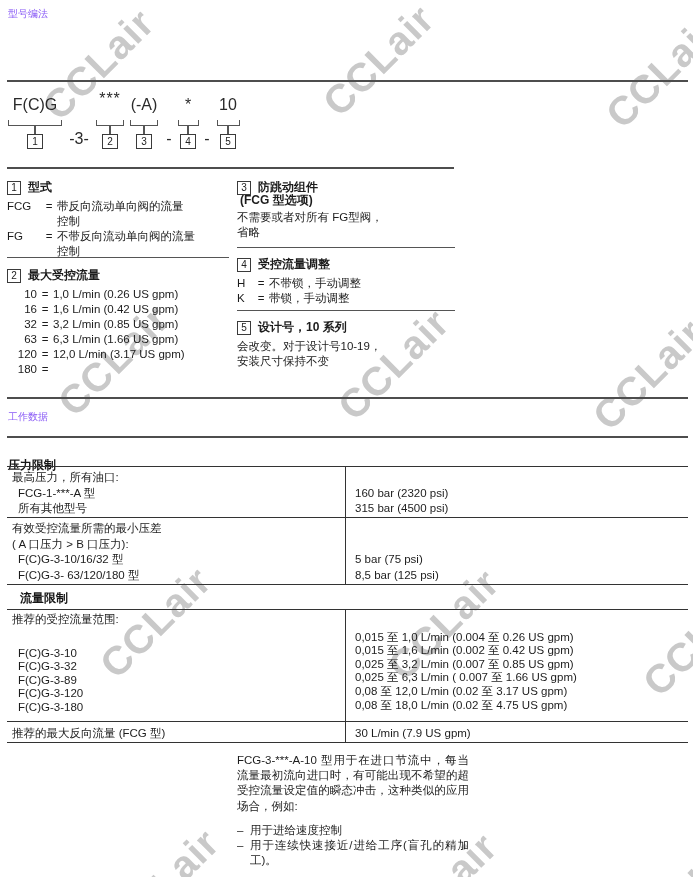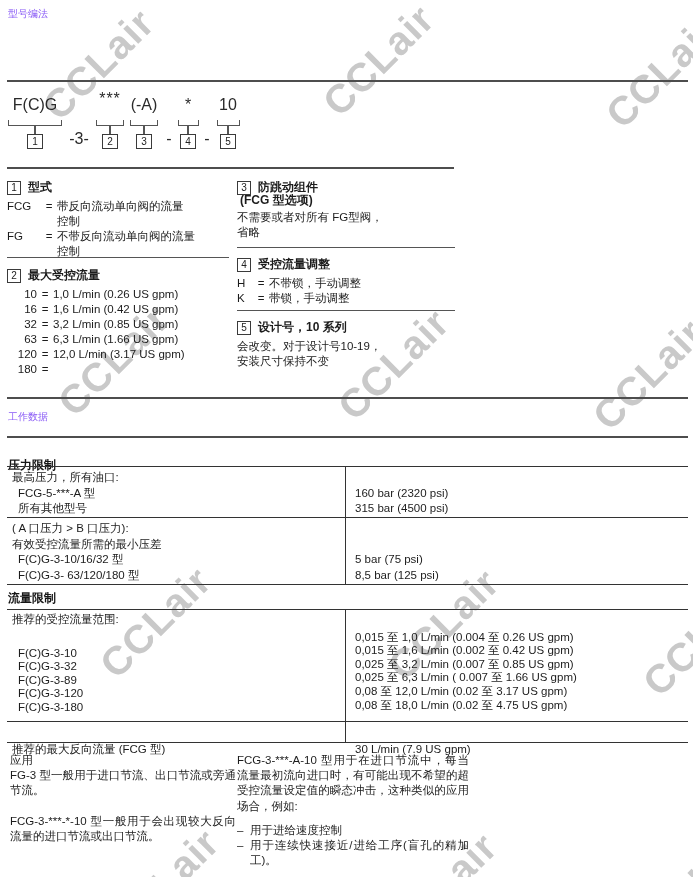--- a/index.html
+++ b/index.html
@@ -221,46 +221,46 @@
   <div class="layer h1" style="left:8px;top:410px;">工作数据</div>
   <div class="rule" style="left:7px;top:436px;width:681px;"></div>
 
   <div class="layer h2" style="left:8px;top:457px;">压力限制</div>
 
   <div class="tbl" style="left:7px;top:466px;width:681px;height:119px;">
     <div class="vline"></div>
     <div class="trow sep" style="height:51px;">
       <div class="tcell-l">
         <div class="tline">最高压力，所有油口:</div>
-        <div class="tline ind">FCG-5-***-A 型</div>
+        <div class="tline ind">FCG-1-***-A 型</div>
         <div class="tline ind">所有其他型号</div>
       </div>
       <div class="tcell-r">
         <div class="tline"></div>
         <div class="tline">160 bar (2320 psi)</div>
         <div class="tline">315 bar (4500 psi)</div>
       </div>
     </div>
     <div class="trow" style="height:66px;">
       <div class="tcell-l">
+        <div class="tline">有效受控流量所需的最小压差</div>
         <div class="tline">( A 口压力 &gt; B 口压力):</div>
-        <div class="tline">有效受控流量所需的最小压差</div>
         <div class="tline ind">F(C)G-3-10/16/32 型</div>
         <div class="tline ind">F(C)G-3- 63/120/180 型</div>
       </div>
       <div class="tcell-r">
         <div class="tline"></div>
         <div class="tline"></div>
         <div class="tline">5 bar (75 psi)</div>
         <div class="tline">8,5 bar (125 psi)</div>
       </div>
     </div>
   </div>
 
-  <div class="layer h2" style="left:8px;top:590px;">流量限制</div>
+  <div class="layer h2" style="left:20px;top:590px;">流量限制</div>
 
   <div class="tbl" style="left:7px;top:609px;width:681px;height:134px;">
     <div class="vline"></div>
     <div class="trow sep" style="height:112px;">
       <div class="tcell-l">
         <div class="tline f" style="margin-bottom:20px;">推荐的受控流量范围:</div>
         <div class="tline f ind">F(C)G-3-10</div>
         <div class="tline f ind">F(C)G-3-32</div>
         <div class="tline f ind">F(C)G-3-89</div>
         <div class="tline f ind">F(C)G-3-120</div>
@@ -269,35 +269,30 @@
       <div class="tcell-r">
         <div class="tline f" style="margin-bottom:4px;"></div>
         <div class="tline f">0,015 至 1,0 L/min (0.004 至 0.26 US gpm)</div>
         <div class="tline f">0,015 至 1,6 L/min (0.002 至 0.42 US gpm)</div>
         <div class="tline f">0,025 至 3,2 L/min (0.007 至 0.85 US gpm)</div>
         <div class="tline f">0,025 至 6,3 L/min ( 0.007 至 1.66 US gpm)</div>
         <div class="tline f">0,08 至 12,0 L/min (0.02 至 3.17 US gpm)</div>
         <div class="tline f">0,08 至 18,0 L/min (0.02 至 4.75 US gpm)</div>
       </div>
     </div>
-    <div class="trow" style="height:20px;margin-top:16px;">
+    <div class="trow" style="height:20px;">
       <div class="tcell-l" style="padding-top:4px;">
         <div class="tline">推荐的最大反向流量 (FCG 型)</div>
       </div>
       <div class="tcell-r" style="padding-top:4px;">
         <div class="tline">30 L/min (7.9 US gpm)</div>
       </div>
     </div>
   </div>
 
-  <div class="app" style="left:10px;top:753px;width:226px;">
-    <div>应用</div>
-    <p>FG-3 型一般用于进口节流、出口节流或旁通节流。</p>
-    <p>FCG-3-***-*-10 型一般用于会出现较大反向流量的进口节流或出口节流。</p>
-  </div>
 
   <div class="app" style="left:237px;top:753px;width:232px;">
     <p style="margin-bottom:9px;">FCG-3-***-A-10 型用于在进口节流中，每当流量最初流向进口时，有可能出现不希望的超受控流量设定值的瞬态冲击，这种类似的应用场合，例如:</p>
     <div class="bullet">
       <span class="dash">–</span>
       <span class="btxt">用于进给速度控制</span>
     </div>
     <div class="bullet">
       <span class="dash">–</span>
       <span class="btxt">用于连续快速接近/进给工序(盲孔的精加工)。</span>

